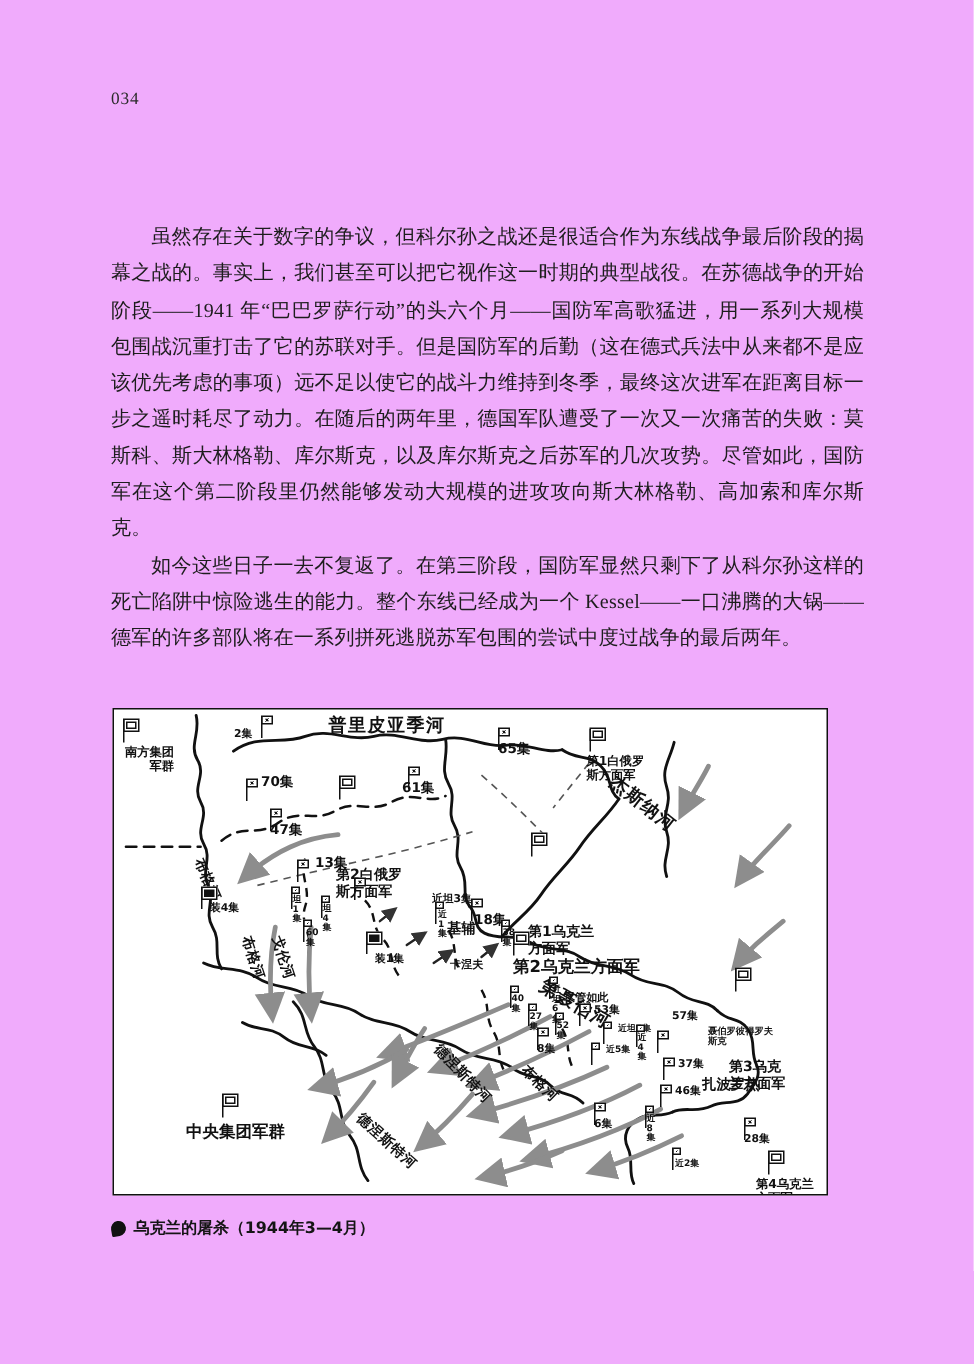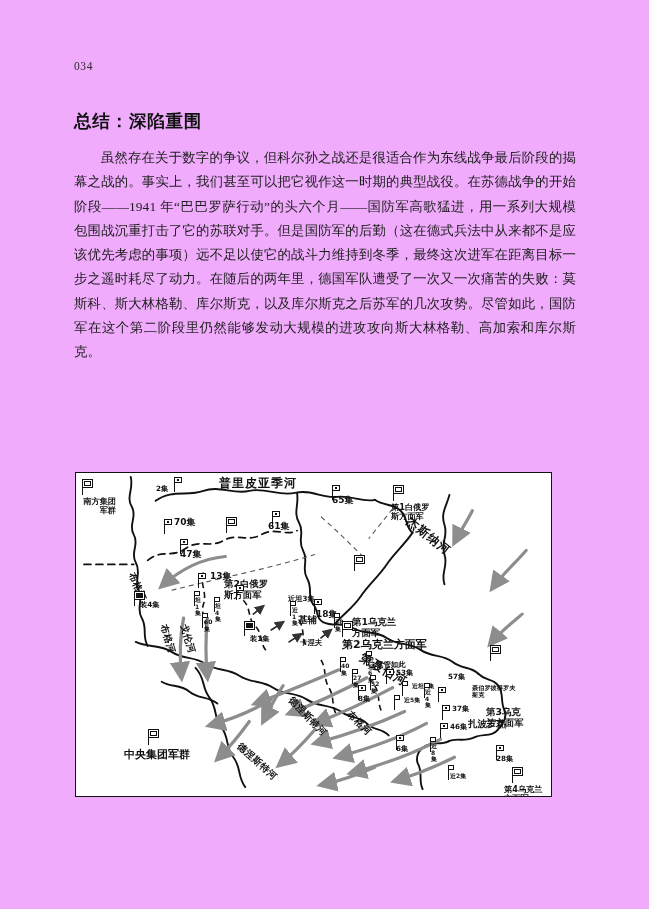--- a/index.html
+++ b/index.html
@@ -190,24 +190,24 @@
     flex: none;
   }
 </style>
 </head>
 <body>
 
 <div class="page">
 
   <div class="folio">034</div>
 
-  <div class="heading">总结：深陷重围</div>
 
   <div class="body-copy">
     <p>虽然存在关于数字的争议，但科尔孙之战还是很适合作为东线战争最后阶段的揭幕之战的。事实上，我们甚至可以把它视作这一时期的典型战役。在苏德战争的开始阶段——1941 年“巴巴罗萨行动”的头六个月——国防军高歌猛进，用一系列大规模包围战沉重打击了它的苏联对手。但是国防军的后勤（这在德式兵法中从来都不是应该优先考虑的事项）远不足以使它的战斗力维持到冬季，最终这次进军在距离目标一步之遥时耗尽了动力。在随后的两年里，德国军队遭受了一次又一次痛苦的失败：莫斯科、斯大林格勒、库尔斯克，以及库尔斯克之后苏军的几次攻势。尽管如此，国防军在这个第二阶段里仍然能够发动大规模的进攻攻向斯大林格勒、高加索和库尔斯克。</p>
+    <p>如今这些日子一去不复返了。在第三阶段，国防军显然只剩下了从科尔孙这样的死亡陷阱中惊险逃生的能力。整个东线已经成为一个 Kessel——一口沸腾的大锅——德军的许多部队将在一系列拼死逃脱苏军包围的尝试中度过战争的最后两年。</p>
   </div>
 
   <div class="map-figure">
     <div class="map-frame">
 
       <svg class="map-svg" viewBox="0 0 477 325" preserveAspectRatio="none">
         <defs>
           <marker id="ah" markerWidth="7" markerHeight="7" refX="5" refY="3.2" orient="auto">
             <path d="M0,0 L6.5,3.2 L0,6.4 z" fill="#8d8d8d"></path>
           </marker>
@@ -453,14 +453,18 @@
 
         <div class="mlabel river-label sm" style="left:218px; top:222px; transform:rotate(46deg); transform-origin:left top;">德涅斯特河</div>
 
         <div class="mlabel river-label sm" style="left:92px; top:150px; transform:rotate(72deg); transform-origin:left top;">布格河</div>
         <div class="mlabel river-label sm" style="left:112px; top:150px; transform:rotate(72deg); transform-origin:left top;">戈伦河</div>
 
       </div>
     </div>
   </div>
 
+  <div class="caption">
+    <span class="caption-bullet"></span>
+    <span>乌克兰的屠杀（1944年3—4月）</span>
+  </div>
 
 </div>
 
 </body></html>

